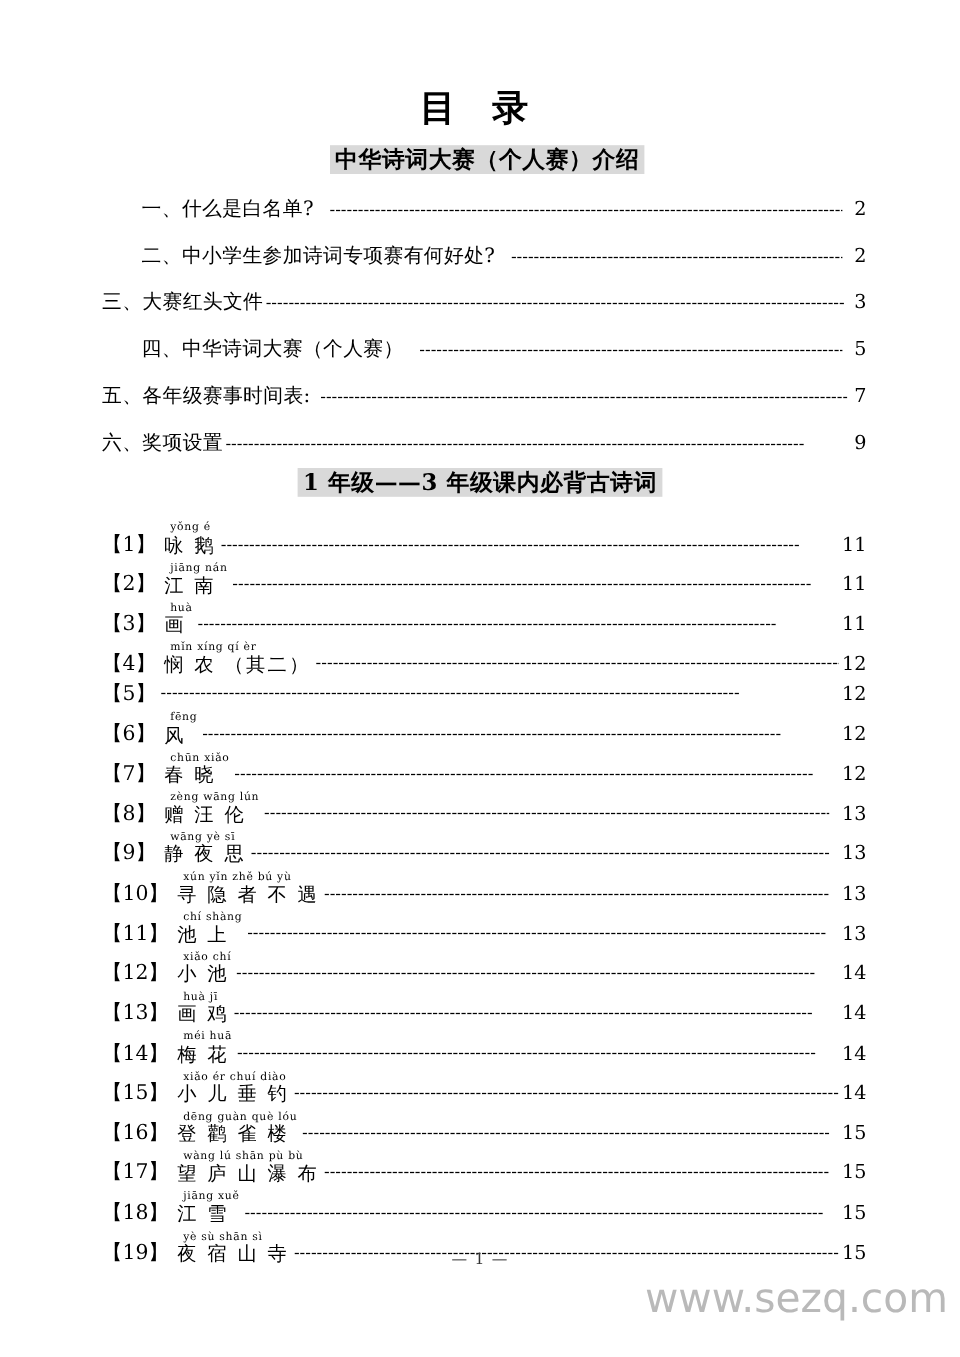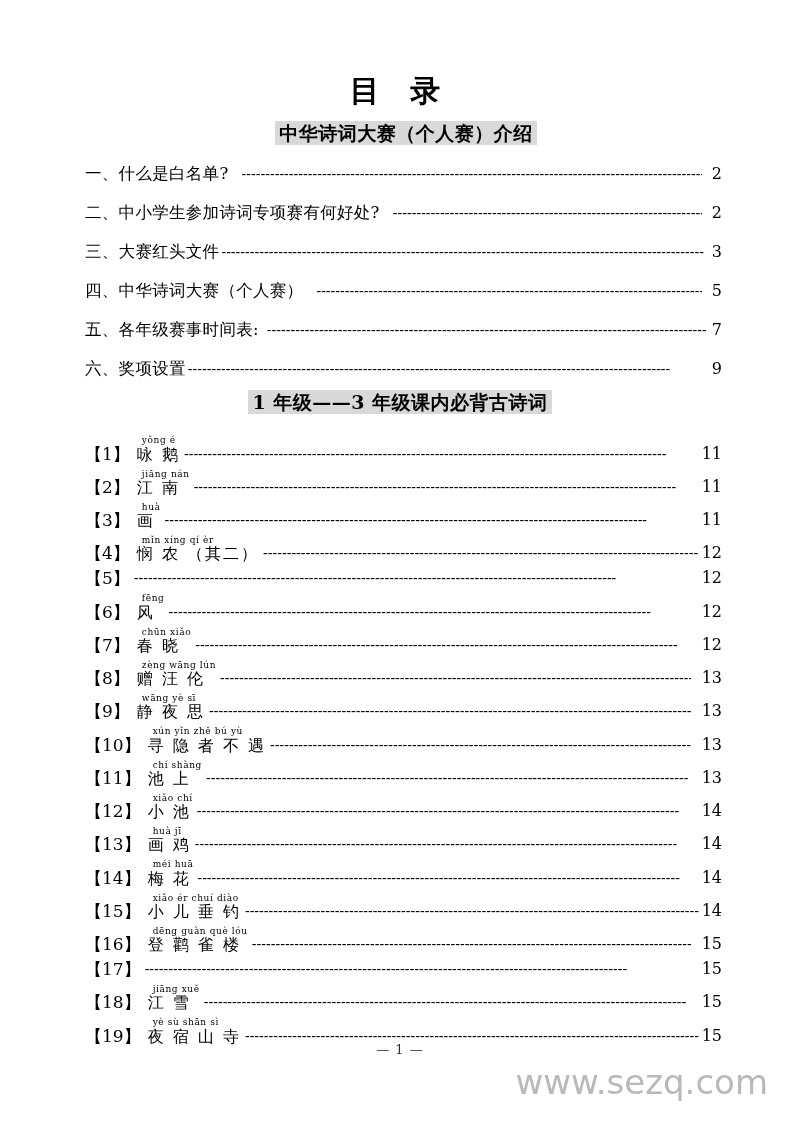--- a/index.html
+++ b/index.html
@@ -77,21 +77,21 @@
     margin: 0 1px;
     color: #000;
     line-height: 1;
   }
   .toc-row .page-num {
     flex: 0 0 auto;
     font-size: 16px;
     font-family: "DejaVu Serif", "Liberation Serif", serif;
   }
   
-  .gap-w .label { padding-right: 12px; }
+  .gap-w .label { padding-right: 12px; margin-left: 33px; }
   .gap-w .page-num { padding-left: 9px; }
   .gap-n .label { padding-right: 1px; }
   .gap-n .page-num { padding-left: 1px; }
   .gap-m .label { padding-right: 7px; }
   .gap-m .page-num { padding-left: 5px; }
 
   
   .poem-list {
     margin: 0;
     padding: 0 78px 0 85px;
@@ -157,21 +157,21 @@
     top: 1042px;
     text-align: center;
     font-size: 13px;
     color: #333;
     letter-spacing: 1px;
   }
 
   
   .watermark {
     position: absolute;
-    right: 32px;
+    right: 10px;
     top: 1062px;
     font-family: "DejaVu Sans", "Liberation Sans", sans-serif;
     font-size: 34px;
     color: #b9b9b9;
     letter-spacing: 0px;
     white-space: nowrap;
   }
 </style>
 </head>
 <body>
@@ -374,20 +374,24 @@
       <span class="poem-title-wrap">
         <span class="pinyin">dēng guàn què lóu</span>
         <span class="poem-title">登 鹳 雀 楼</span>
       </span>
       <span class="leader">------------------------------------------------------------------------------------------------------</span>
       <span class="page-num pn-gap-w">15</span>
     </li>
 
     <li class="poem-row">
       <span class="poem-index">【17】</span>
+      <span class="poem-title-wrap">
+        <span class="pinyin">wàng lú shān pù bù</span>
+        <span class="poem-title">望 庐 山 瀑 布</span>
+      </span>
       <span class="leader">------------------------------------------------------------------------------------------------------</span>
       <span class="page-num pn-gap-w">15</span>
     </li>
 
     <li class="poem-row">
       <span class="poem-index">【18】</span>
       <span class="poem-title-wrap">
         <span class="pinyin">jiāng xuě</span>
         <span class="poem-title">江 雪</span>
       </span>

